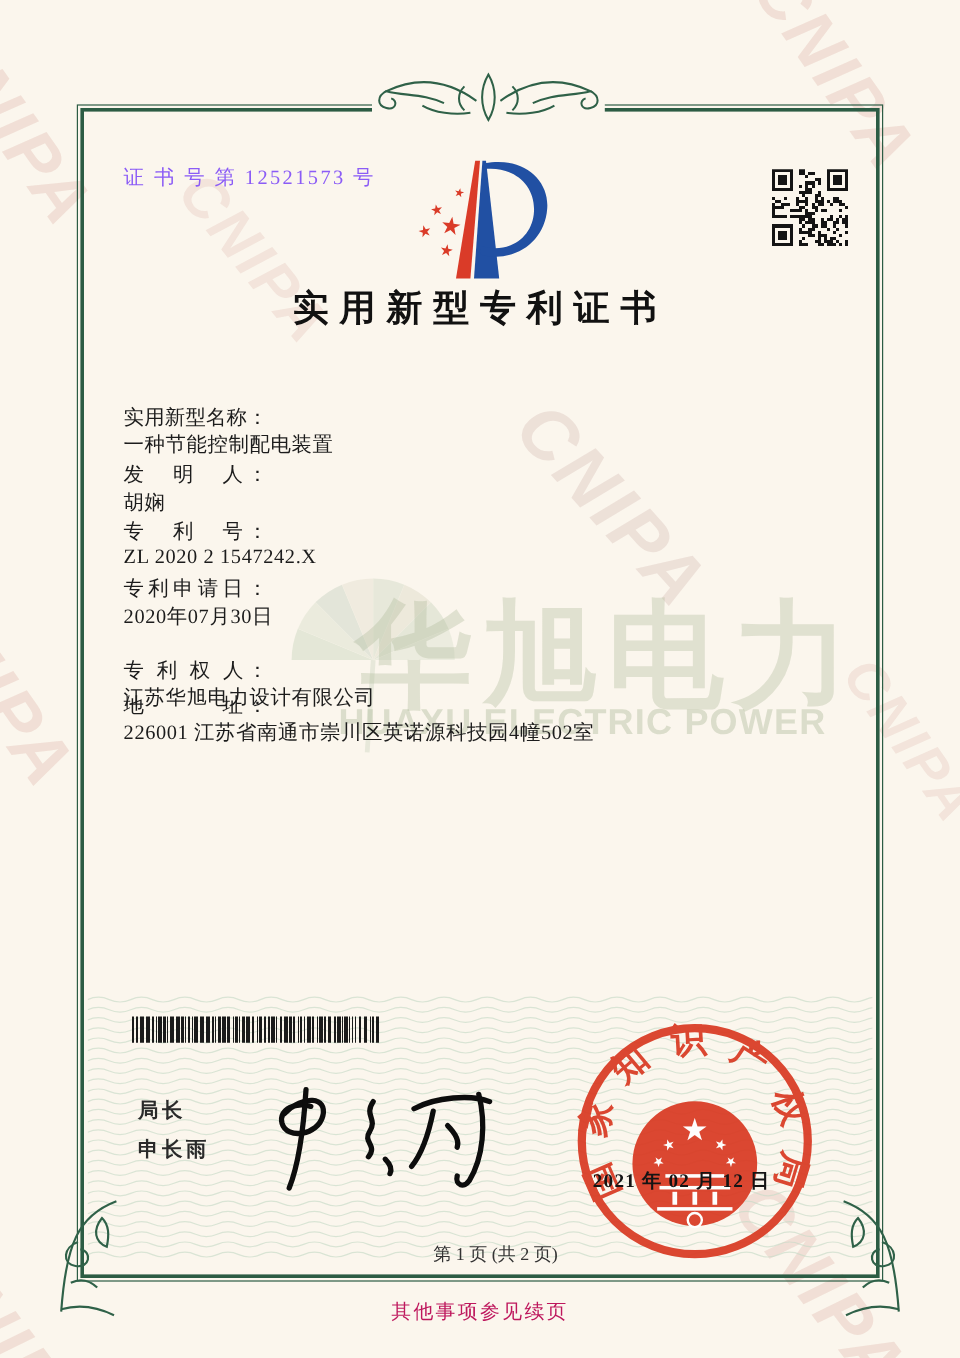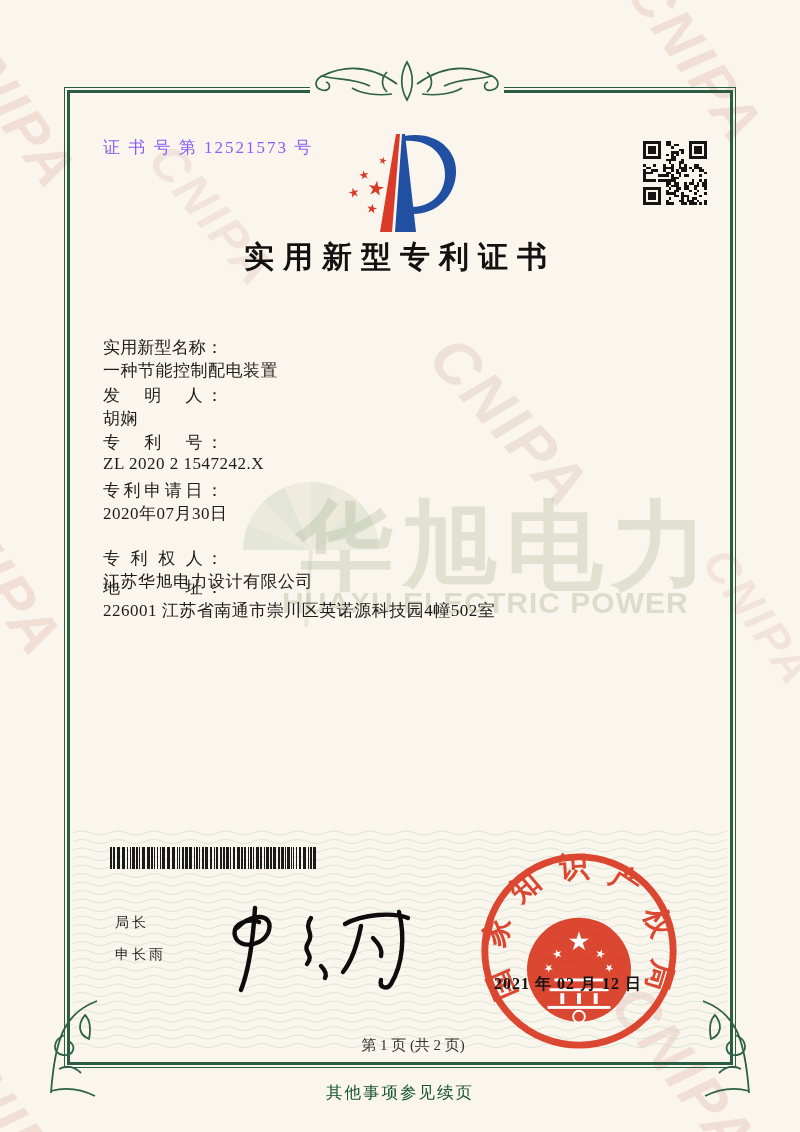--- a/index.html
+++ b/index.html
@@ -21,23 +21,23 @@
   
   .ct{position:absolute;z-index:4;color:#1c1c1c;}
   .certno{left:103px;top:136px;font-size:17px;letter-spacing:2px;color:#8b5cf6;text-align:right;}
   .title{left:0;top:237px;width:100%;text-align:center;font-size:30px;font-weight:700;
       letter-spacing:9px;color:#111;}
   .frow{left:103px;width:610px;font-size:17px;display:flex;align-items:baseline;flex-direction:column;}
   .flabel{display:inline-block;width:120px;text-align-last:justify;flex:none;}
   .fvalue{letter-spacing:.5px;}
   .paras{left:103px;top:656px;width:612px;font-size:16.5px;line-height:26px;letter-spacing:.4px;color:#222;}
   .paras p{margin:0;text-indent:2em;}
-  .sig-label{left:115px;font-size:14px;font-weight:400;letter-spacing:3px;color:#2a2a2a;}
+  .sig-label{left:115px;font-size:17px;font-weight:700;letter-spacing:3px;color:#2a2a2a;}
   .page-num{left:0;top:1036px;width:100%;text-align:center;font-size:15px;color:#333;margin-left:13px;}
-  .cont-note{left:0;top:1082px;width:100%;text-align:center;font-size:16.5px;color:#14532d;letter-spacing:2px;}
+  .cont-note{left:0;top:1082px;width:100%;text-align:center;font-size:16.5px;color:#be185d;letter-spacing:2px;}
   .seal-date{left:494px;top:974px;z-index:6;font-size:16px;font-weight:700;letter-spacing:1px;color:#141414;}
   .grant-pair2{margin-left:auto;}
 </style>
 </head>
 <body>
 
 <div class="page">
 
   <span class="wm" style="left:-18px;top:6px;font-size:58px;transform:rotate(55deg)">CNIPA</span>
   <span class="wm" style="left:668px;top:-40px;font-size:58px;transform:rotate(55deg)">CNIPA</span>

